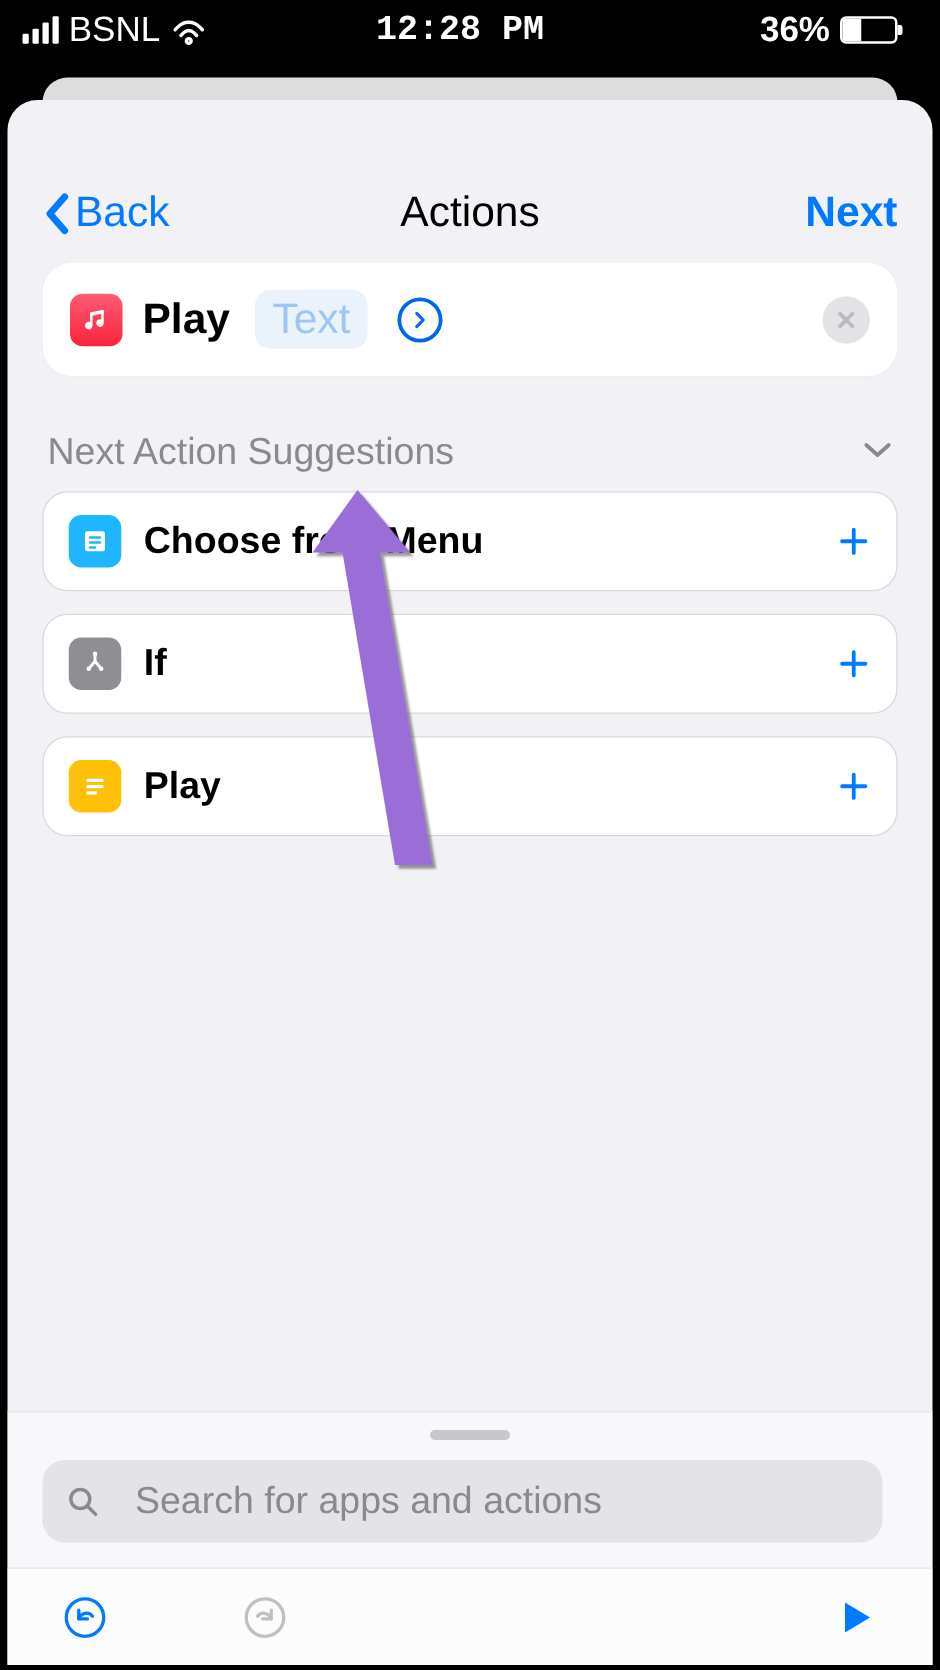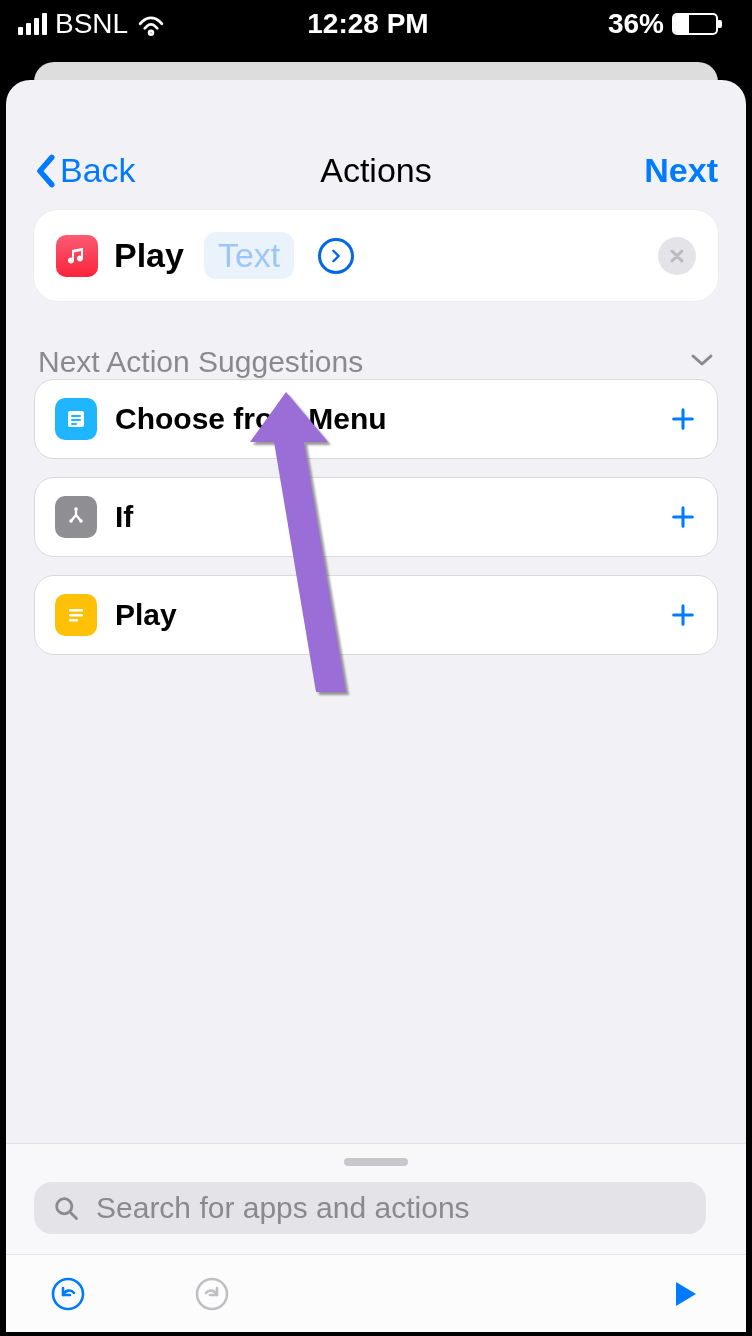--- a/index.html
+++ b/index.html
@@ -2,21 +2,21 @@
 <html><head>
 <meta charset="utf-8">
 <style>
   * { box-sizing: border-box; margin: 0; padding: 0; }
   html, body { width: 752px; height: 1336px; font-family: -apple-system, "SF Pro Text", "Helvetica Neue", Arial, sans-serif; background: #000; overflow: hidden; }
   .device { width: 752px; height: 1336px; position: relative; background: #000; }
 
   
   .status-bar { position: absolute; top: 0; left: 0; right: 16px; height: 48px; color: #fff; display: flex; align-items: center; padding: 0 18px; font-size: 28px; font-weight: 600; }
   .sb-left { display: flex; align-items: center; gap: 8px; }
-  .sb-center { position: absolute; left: 50%; transform: translateX(-50%); font-weight: 600; }
+  .sb-center { position: absolute; left: 50%; transform: translateX(-50%); font-weight: 600; font-family: Liberation Mono, monospace; }
   .sb-right { margin-left: auto; display: flex; align-items: center; gap: 8px; }
   .signal-bars { display: flex; align-items: flex-end; gap: 3px; height: 22px; }
   .signal-bars span { display: block; width: 5px; background: #fff; border-radius: 1px; }
   .signal-bars span:nth-child(1){height:8px;}
   .signal-bars span:nth-child(2){height:12px;}
   .signal-bars span:nth-child(3){height:17px;}
   .signal-bars span:nth-child(4){height:22px;}
   .wifi-icon svg { width: 30px; height: 24px; display:block; }
   .batt-wrap { display:flex; align-items:center; gap:4px; }
   .batt { width: 46px; height: 22px; border: 2px solid #fff; border-radius: 5px; position: relative; }
@@ -45,39 +45,39 @@
   .app-icon.music { background: linear-gradient(180deg, #fb5c74 0%, #fa233b 100%); }
   .app-icon.music svg { width:24px; height:24px; }
   .action-text { font-size:34px; font-weight:600; color:#000; }
   .action-param { font-size:34px; color:#9ec6f5; background:#eaf2fb; padding: 4px 14px; border-radius:12px; font-weight:400; margin-left:4px; }
   .expand-circle { width:36px; height:36px; border:3px solid #0066ea; border-radius:50%; display:flex; align-items:center; justify-content:center; margin-left:8px; }
   .expand-circle svg { width:14px; height:14px; }
   .clear-btn { margin-left:auto; width:38px; height:38px; border-radius:50%; background:#e4e4e8; display:flex; align-items:center; justify-content:center; }
   .clear-btn svg { width:16px; height:16px; }
 
   
-  .sugg-header { display:flex; align-items:center; justify-content:space-between; margin-top: 44px; padding: 0 4px; }
+  .sugg-header { display:flex; align-items:center; justify-content:space-between; margin-top: 44px; margin-bottom: 14px; padding: 0 4px; }
   .sugg-title { font-size:30px; color:#8a8a8e; font-weight:400; }
   .sugg-chev svg { width:24px; height:14px; }
 
   
   .sugg-row { background:#fff; border:1px solid #d9d9dd; border-radius:20px; padding: 18px 20px; display:flex; align-items:center; gap:18px; margin-bottom: 18px; }
   .sugg-icon { width:42px; height:42px; border-radius:10px; display:flex; align-items:center; justify-content:center; flex-shrink:0; }
   .sugg-icon.menu { background:#1fb6ff; }
   .sugg-icon.if { background:#8e8e93; }
   .sugg-icon.text { background:#ffc107; }
   .sugg-icon svg { width:24px; height:24px; }
   .sugg-label { font-size:30px; font-weight:600; color:#000; }
   .sugg-add { margin-left:auto; color:#007aff; }
   .sugg-add svg { width:28px; height:28px; display:block; }
 
   
   .bottom-panel { position:absolute; left:0; right:0; bottom:0; background:#f8f8fa; border-top:1px solid #e4e4e8; padding-top:14px; }
   .grabber { width:64px; height:8px; background:#c8c8cc; border-radius:4px; margin: 0 auto 16px auto; }
-  .search-box { margin: 0 40px 20px 28px; background:#e3e3e8; border-radius:18px; height:52px; display:flex; align-items:center; gap:16px; padding: 0 18px; }
+  .search-box { margin: 0 40px 20px 28px; background:#e3e3e8; border-radius:18px; height:66px; display:flex; align-items:center; gap:28px; padding: 0 18px; }
   .search-box svg { width:28px; height:28px; flex-shrink:0; }
   .search-placeholder { font-size:30px; color:#8a8a8e; }
 
   .toolbar { height:78px; border-top:1px solid #e4e4e8; display:flex; align-items:center; padding: 0 40px; background:#fcfcfd; }
   .tb-btn { width:44px; height:44px; display:flex; align-items:center; justify-content:center; }
   .tb-btn.redo { margin-left:100px; }
   .tb-btn.play { margin-left:auto; }
   .tb-btn svg { width:36px; height:36px; display:block; }
 
   

